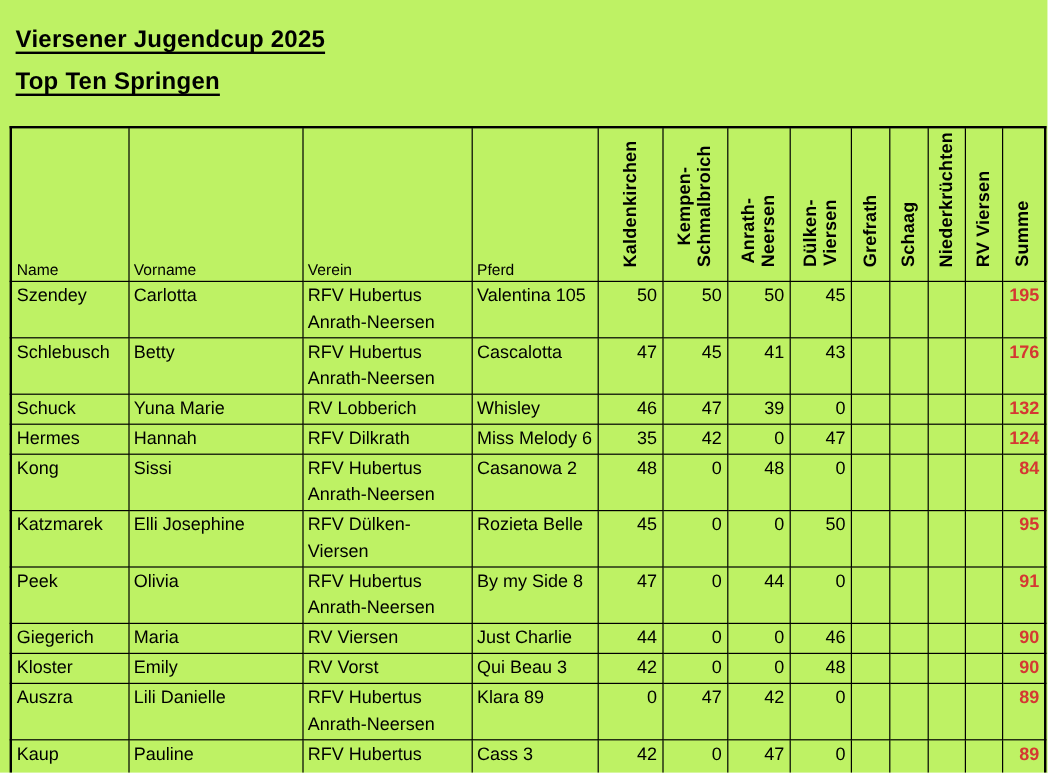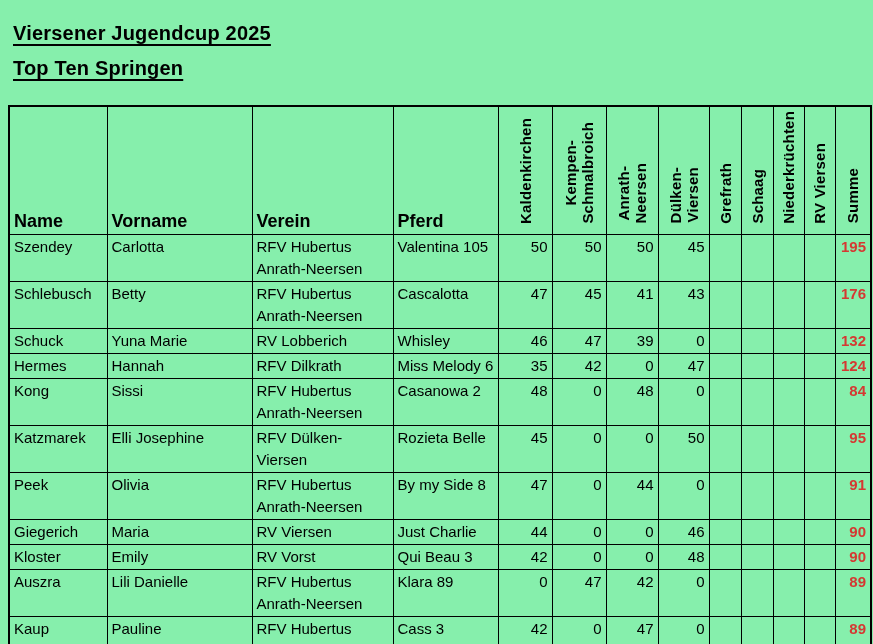--- a/index.html
+++ b/index.html
@@ -5,21 +5,21 @@
   html, body {
     margin: 0;
     padding: 0;
     background: #ffffff;
     color: #000000;
     font-family: "Liberation Sans", sans-serif;
   }
   .page {
     width: 873px;
     height: 644px;
-    background: #86efac;
+    background: #bef264;
     overflow: hidden;
     position: relative;
   }
   .titles {
     margin: 22px 0 0 13px;
   }
   .page-title, .page-subtitle {
     font-size: 20px;
     font-weight: 700;
     margin: 0;
@@ -41,22 +41,22 @@
     border: 1.5px solid #000000;
     overflow: hidden;
   }
   table.results { border: 2px solid #000000; }
 
   thead tr { height: 128px; }
 
   th.th-text {
     vertical-align: bottom;
     text-align: left;
-    font-weight: 700;
-    font-size: 18px;
+    font-weight: 400;
+    font-size: 13px;
     padding: 2px 2px 2px 4px;
     margin-left: 21px;
   }
   th.th-rot {
     vertical-align: bottom;
     text-align: center;
     padding: 0 0 6px 0;
   }
   .rot {
     display: inline-block;

